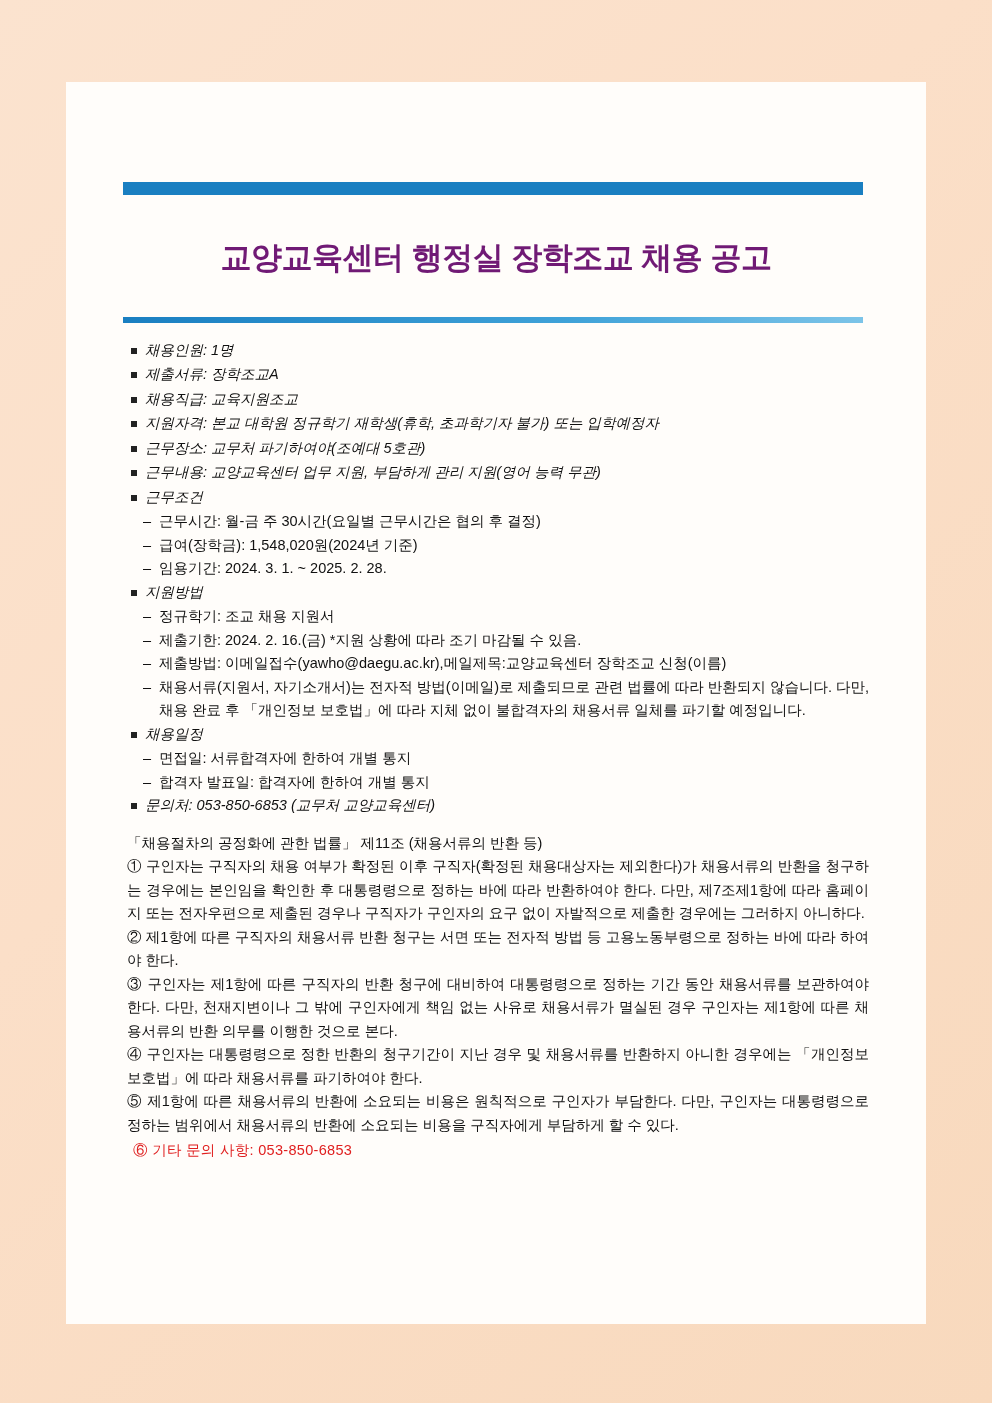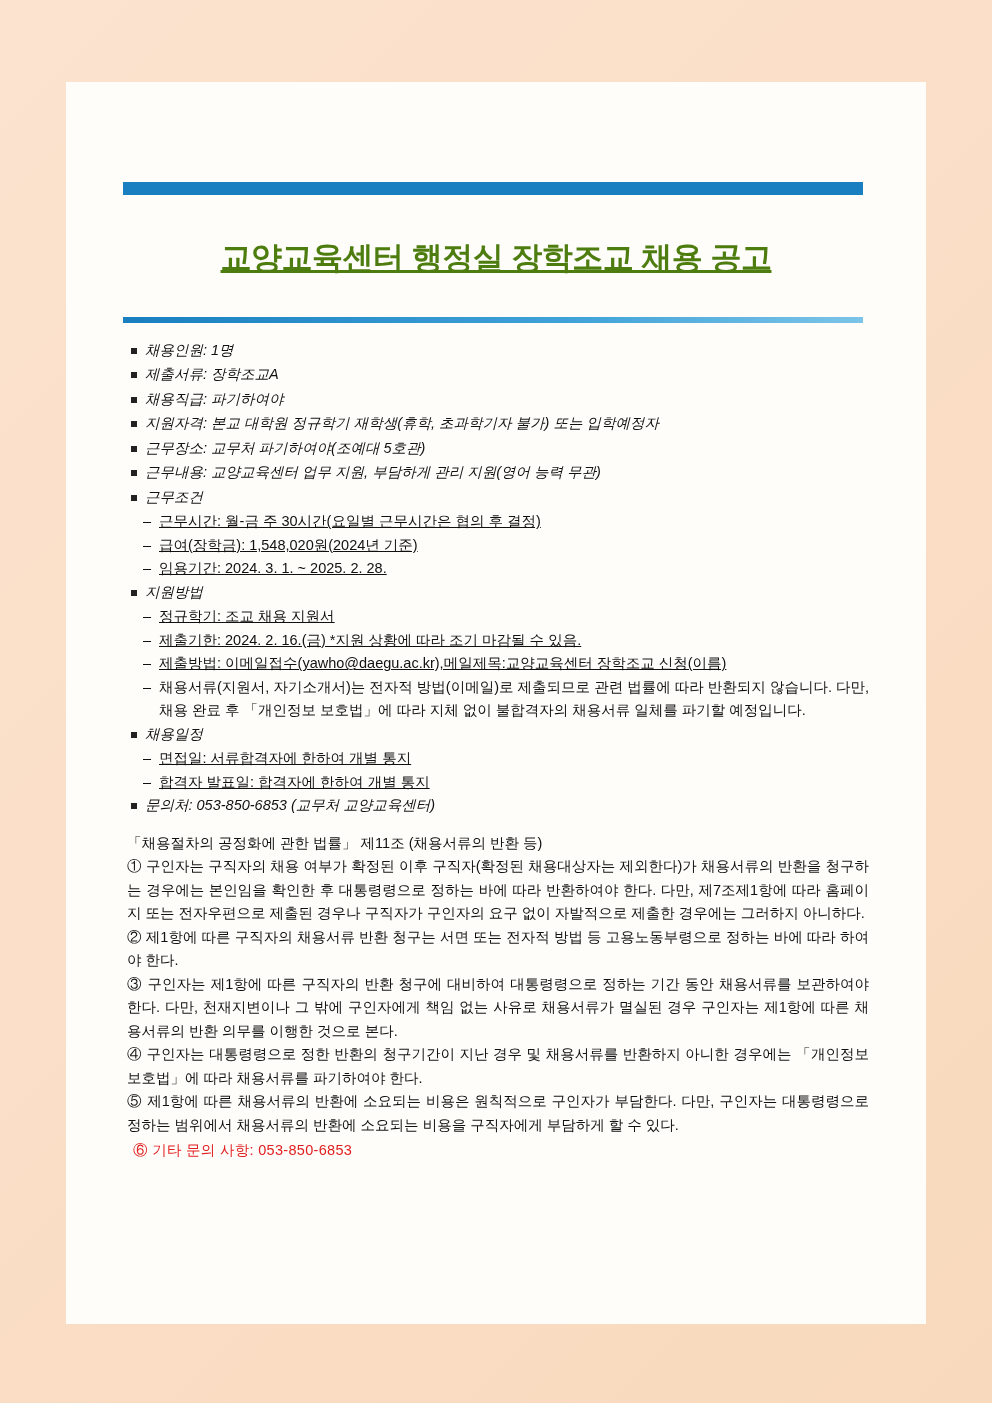--- a/index.html
+++ b/index.html
@@ -32,25 +32,24 @@
   .rule-top {
     height: 13px;
     background: #1a7fc1;
     width: 740px;
     margin: 0 0 0 0;
   }
   .title {
     text-align: center;
     font-size: 31px;
     font-weight: bold;
-    color: #4d7c0f;
+    color: #701a75;
     letter-spacing: -0.5px;
     padding: 42px 0 38px 0;
     font-family: "Liberation Sans", sans-serif;
-    text-decoration: underline;
   }
   .rule-bottom {
     height: 6px;
     width: 740px;
     background: linear-gradient(to right, #1a7fc1 0%, #3fa2d8 60%, #7cc4e8 100%);
   }
   .content {
     margin-top: 16px;
     font-size: 14.5px;
     color: #111;
@@ -73,21 +72,20 @@
     left: 8px;
     top: 9px;
     width: 6px;
     height: 6px;
     background: #222;
   }
   .sub {
     padding-left: 36px;
     position: relative;
     margin: 0;
-    text-decoration: underline;
   }
   .sub::before {
     content: "–";
     position: absolute;
     left: 20px;
     top: 0;
   }
   .sub-wrap {
     padding-left: 36px;
     position: relative;
@@ -128,21 +126,21 @@
 
     <div class="title">교양교육센터 행정실 장학조교 채용 공고</div>
 
     <div class="rule-bottom"></div>
 
     <div class="content">
 
       <ul class="bullets">
         <li class="bullet">채용인원: 1명</li>
         <li class="bullet">제출서류: 장학조교A</li>
-        <li class="bullet">채용직급: 파기하여야</li>
+        <li class="bullet">채용직급: 교육지원조교</li>
         <li class="bullet">지원자격: 본교 대학원 정규학기 재학생(휴학, 초과학기자 불가) 또는 입학예정자</li>
         <li class="bullet">근무장소: 교무처 파기하여야(조예대 5호관)</li>
         <li class="bullet">근무내용: 교양교육센터 업무 지원, 부담하게 관리 지원(영어 능력 무관)</li>
         <li class="bullet">근무조건</li>
       </ul>
 
       <div class="sub">근무시간: 월-금 주 30시간(요일별 근무시간은 협의 후 결정)</div>
       <div class="sub">급여(장학금): 1,548,020원(2024년 기준)</div>
       <div class="sub">임용기간: 2024. 3. 1. ~ 2025. 2. 28.</div>
 

